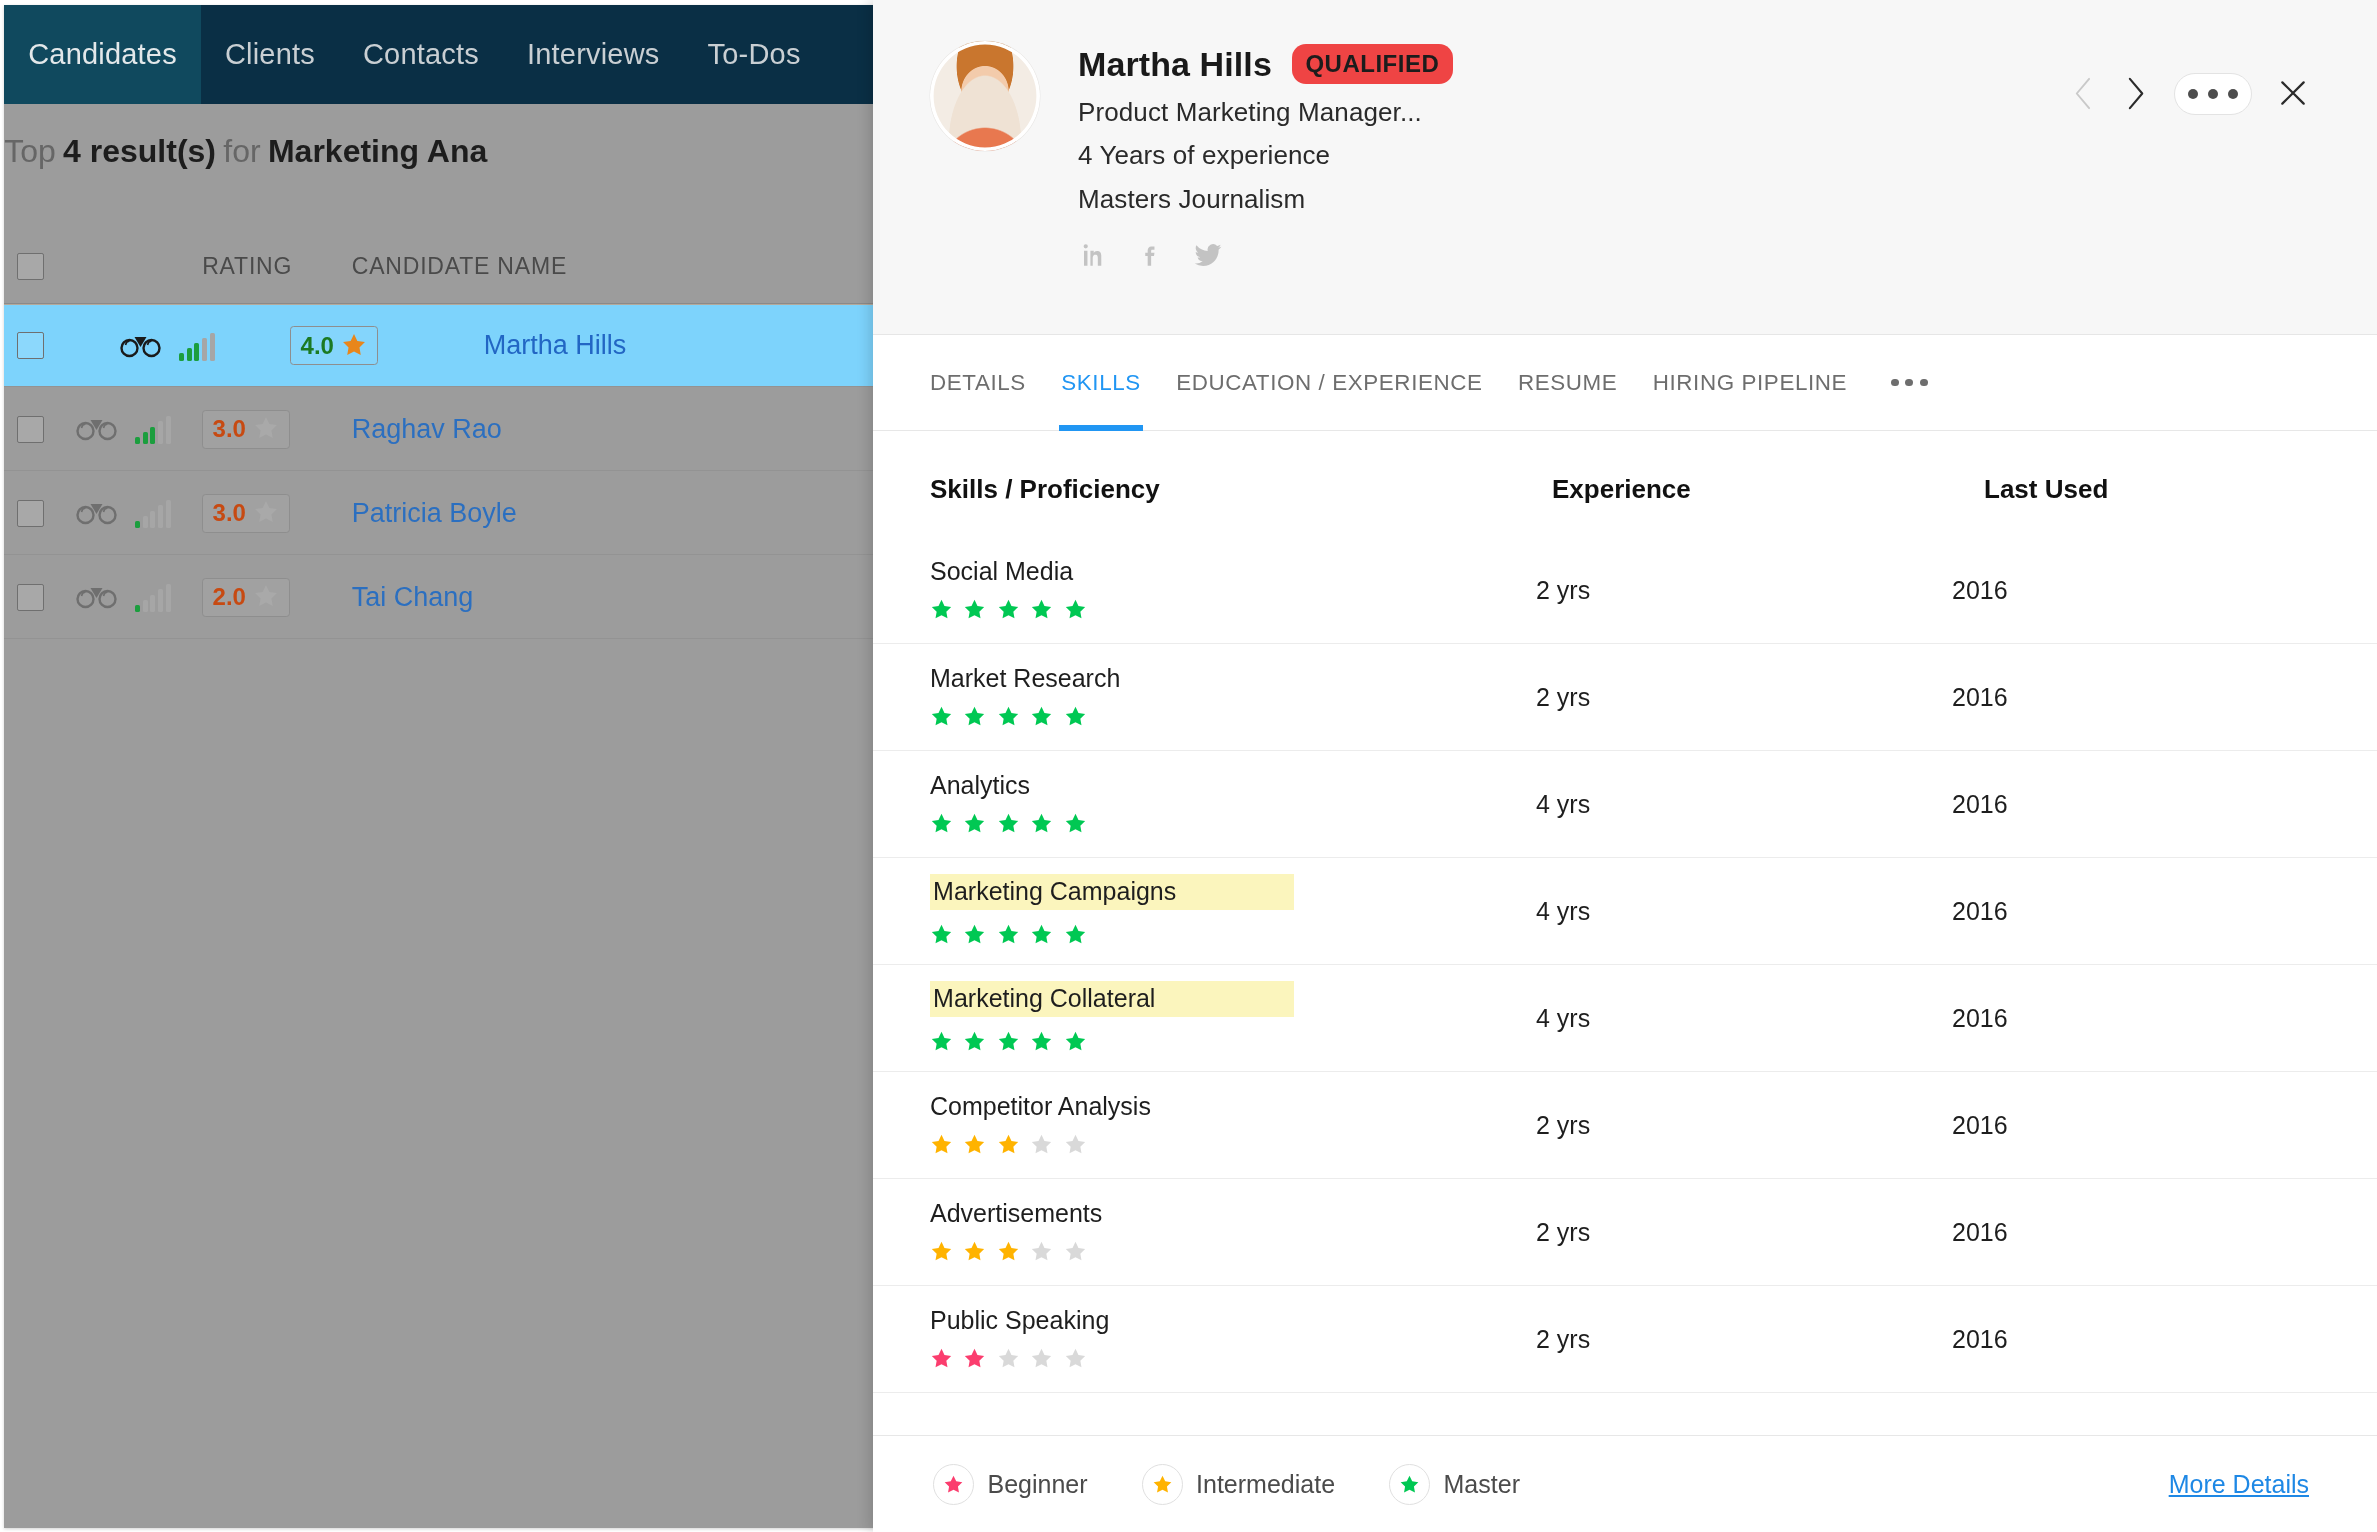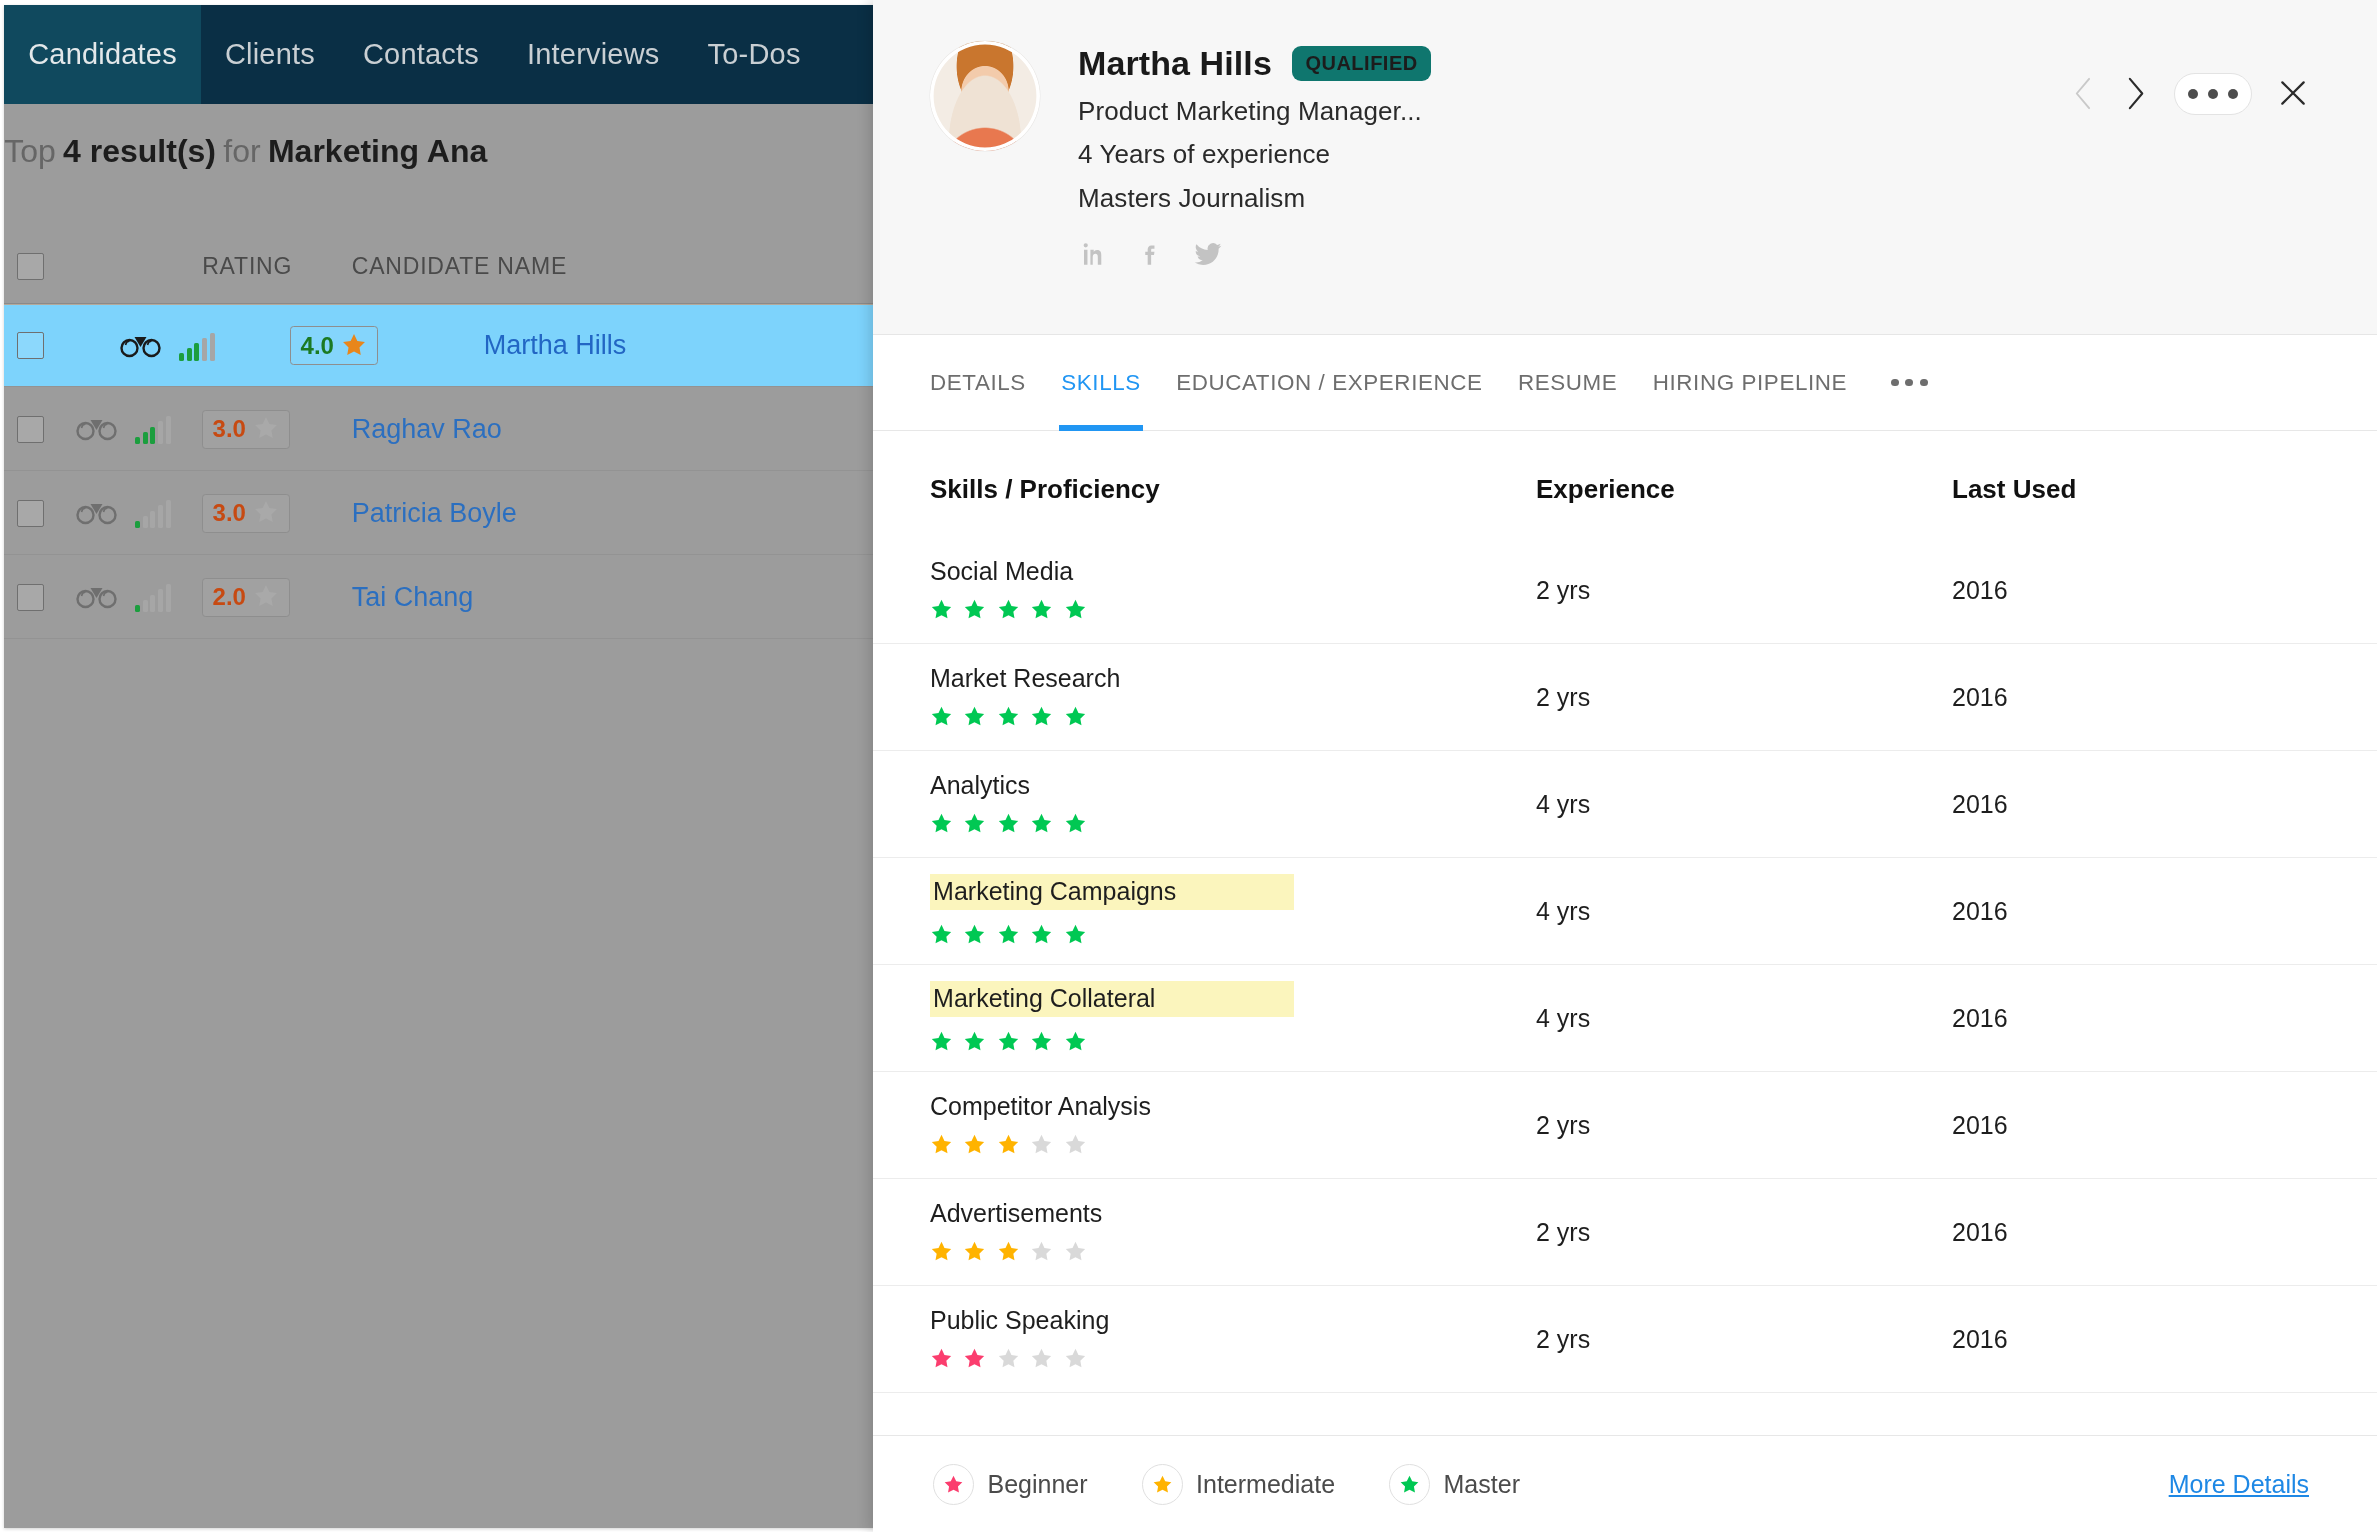--- a/index.html
+++ b/index.html
@@ -103,23 +103,23 @@
       radial-gradient(ellipse at 50% 46%, #f3cbab 0 30%, transparent 31%),
       radial-gradient(ellipse at 50% 23%, #c9762e 0 36%, transparent 37%),
       #f3ece4;
     box-shadow: inset 0 0 0 3.6px #ffffff, 0 0 0 0.5px #e8e8e8;
     overflow: hidden;
   }
   #head-text { padding-left: 38px; padding-top: 3.1px; }
   .name-row { display: flex; align-items: center; gap: 20px; }
   #cand-name { font-size: 34px; font-weight: 700; color: #1a1a1a; letter-spacing: 0.1px; }
   #status-badge {
-    background: #0f766e; color: #1c1c1c;
-    font-size: 20px; font-weight: 700; letter-spacing: 0.5px;
-    padding: 6.2px 13.5px; border-radius: 9px;
+    background: #ef4444; color: #1c1c1c;
+    font-size: 24px; font-weight: 700; letter-spacing: 0.5px;
+    padding: 6.2px 13.5px; border-radius: 14px;
   }
   .sub-line { font-size: 26px; color: #2a2a2a; margin-top: 12.5px; letter-spacing: 0.1px; }
   #socials { display: flex; align-items: flex-end; gap: 25px; margin-top: 24px; }
   .soc { width: 32px; height: 32px; fill: #c3c3c3; }
 
   #head-actions {
     position: absolute; right: 68px; top: 73px;
     display: flex; align-items: center; gap: 25px;
   }
   .chev { width: 27px; height: 37px; }
@@ -152,21 +152,21 @@
     height: 5.2px; background: #2196f3;
   }
   .tab.dots { display:flex; align-items:center; gap:6.8px; padding-left: 26px;}
   .tab.dots i { width: 7.8px; height: 7.8px; border-radius: 50%; background: #6e6e6e; display:block;}
 
   
   #skills-body { flex: 1; overflow: hidden; padding: 0 0 0 0; background:#fff; }
   .sk-head {
     display: flex; align-items: center;
     padding: 43px 0 32px 57px;
-    font-size: 26px; font-weight: 700; color: #111;
+    font-size: 26px; font-weight: 700; color: #111; gap: 16px;
   }
   .c-skill { width: 606px; }
   .c-exp   { width: 416px; }
   .c-last  { flex: 1; }
 
   .sk-row {
     display: flex; align-items: center; min-height: 107px;
     padding-left: 57px; padding-right: 125px;
     border-bottom: 0.5px solid #ececec;
   }

